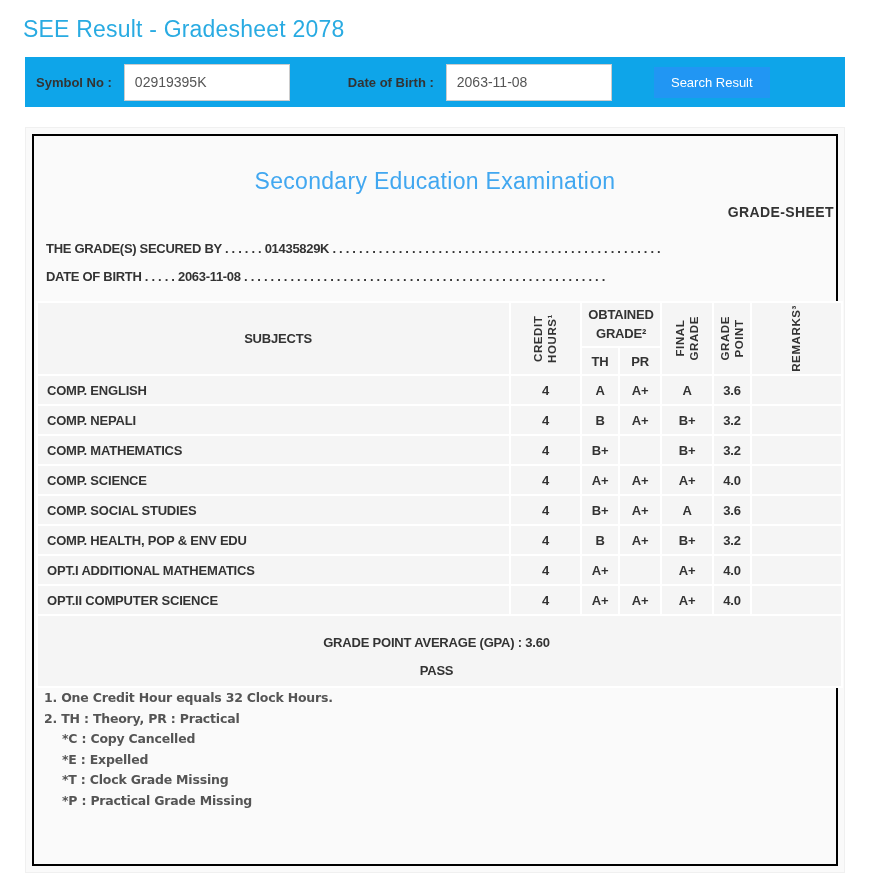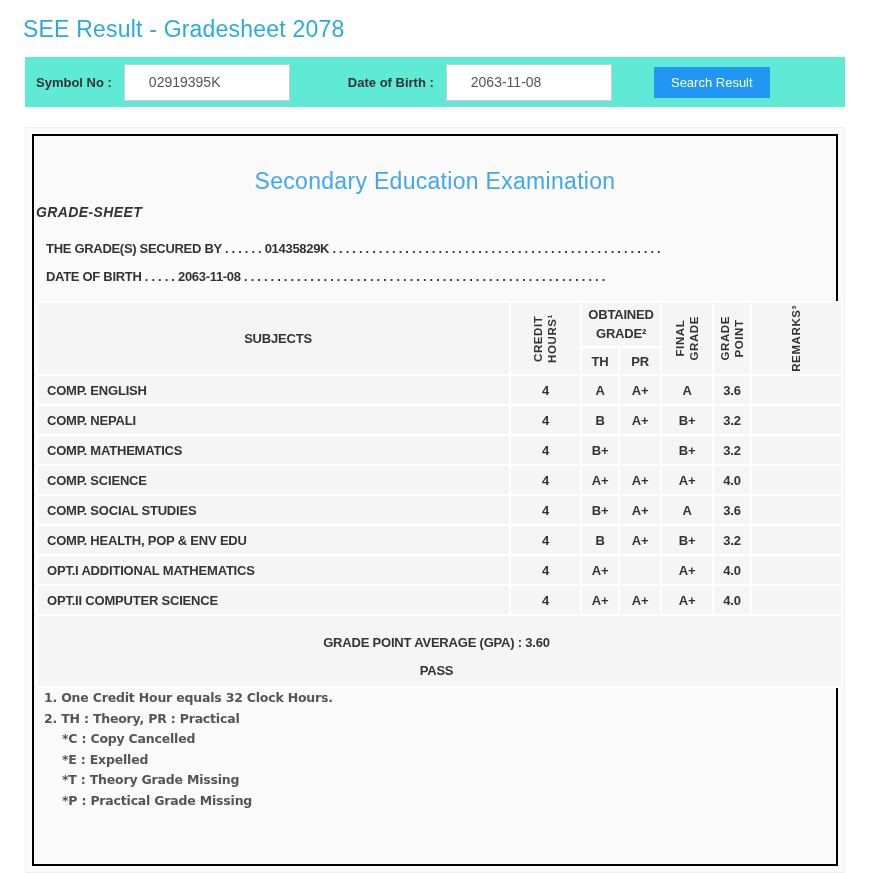--- a/index.html
+++ b/index.html
@@ -5,40 +5,40 @@
   * { box-sizing: border-box; margin: 0; padding: 0; }
   html,body { width: 871px; height: 873px; background: #fff; overflow: hidden;
               font-family: "Liberation Sans", sans-serif; }
 
   
   .page-title { position: absolute; left: 23px; top: 16px; font-size: 23px;
                 font-weight: 400; color: #29abe2; letter-spacing: 0.2px; }
 
   
   .search-bar { position: absolute; left: 25px; top: 57px; width: 820px; height: 50px;
-                background: #5eead4; display: flex; align-items: center; }
+                background: #0ea5e9; display: flex; align-items: center; }
   .search-label { font-size: 13px; font-weight: 700; color: #333; white-space: nowrap; }
   .lbl-symbol { margin-left: 11px; }
   .lbl-dob { margin-left: 58px; }
   .search-input { width: 166px; height: 37px; margin-left: 12px; border: 1px solid #ccc;
-                  background: #fff; font-size: 14px; color: #555; padding-left: 24px;
+                  background: #fff; font-size: 14px; color: #555; padding-left: 10px;
                   font-family: "Liberation Sans", sans-serif; outline: none; }
   .search-btn { margin-left: 42px; width: 116px; height: 31px; background: #2196f3;
                 color: #fff; border: none; font-size: 13px; cursor: pointer;
                 font-family: "Liberation Sans", sans-serif; }
 
   
   .card { position: absolute; left: 25px; top: 127px; width: 820px; height: 746px;
           background: #fafafa; border: 1px solid #f0f0f0; padding: 6px; }
   .card-inner { border: 2px solid #000000; height: 100%; padding: 0 2px; }
 
   .sheet-heading { margin-top: 32px; text-align: center; font-size: 23px;
                    color: #41a7f0; font-weight: 400; letter-spacing: 0.3px; }
-  .sheet-subheading { margin-top: 9px; text-align: left; font-size: 14px;
-                      font-weight: 700; color: #333; letter-spacing: 0.4px; font-style: italic; }
+  .sheet-subheading { margin-top: 9px; text-align: right; font-size: 14px;
+                      font-weight: 700; color: #333; letter-spacing: 0.4px; }
 
   .info-lines { margin-top: 15px; padding-left: 10px; }
   .info-line { font-size: 13px; font-weight: 700; color: #333; line-height: 28px;
                letter-spacing: -0.3px; white-space: nowrap; overflow: hidden; }
 
   
   table.grades { border-collapse: separate; border-spacing: 2px; table-layout: fixed;
                  width: 805px; margin-top: 10px; background: #fff; }
   table.grades td, table.grades th { background: #f5f5f5; color: #333;
                  font-size: 13px; font-weight: 700; letter-spacing: -0.2px;
@@ -218,18 +218,18 @@
           </td>
         </tr>
       </tbody>
     </table>
 
     <div class="notes">
         <div class="note-line">1. One Credit Hour equals 32 Clock Hours.</div>
         <div class="note-line">2. TH : Theory, PR : Practical</div>
         <div class="note-line indent">*C : Copy Cancelled</div>
         <div class="note-line indent">*E : Expelled</div>
-        <div class="note-line indent">*T : Theory Grade Missing</div>
+        <div class="note-line indent">*T : Clock Grade Missing</div>
         <div class="note-line indent">*P : Practical Grade Missing</div>
       </div>
 
   </div>
 </div>
 
 </body></html>

